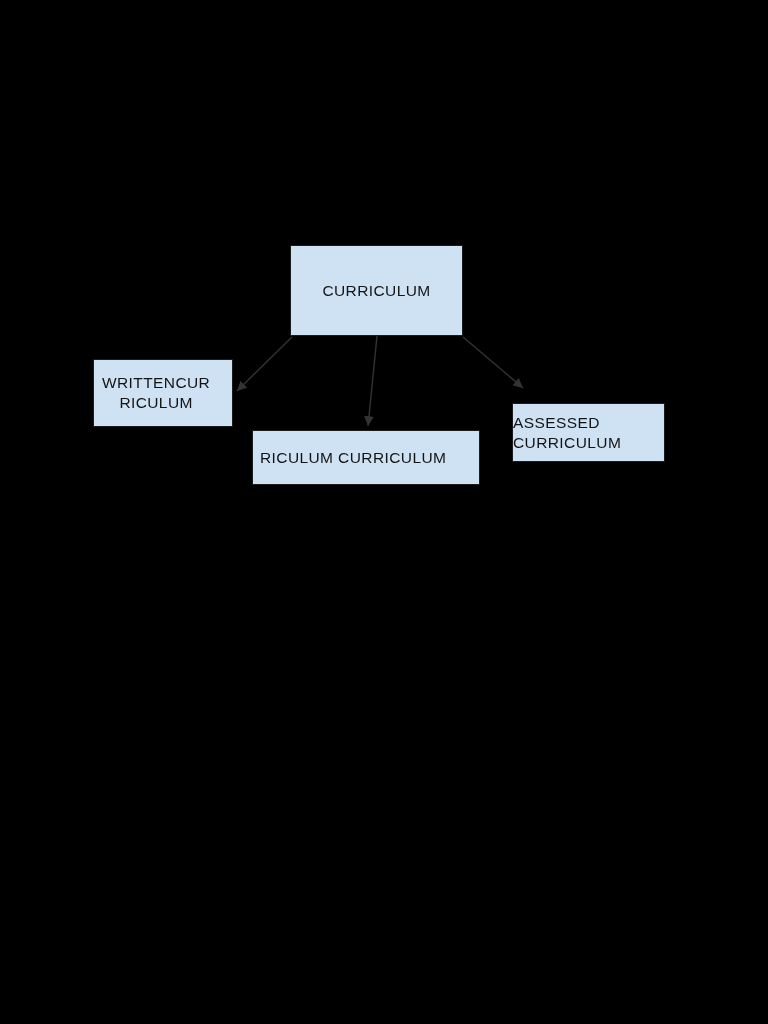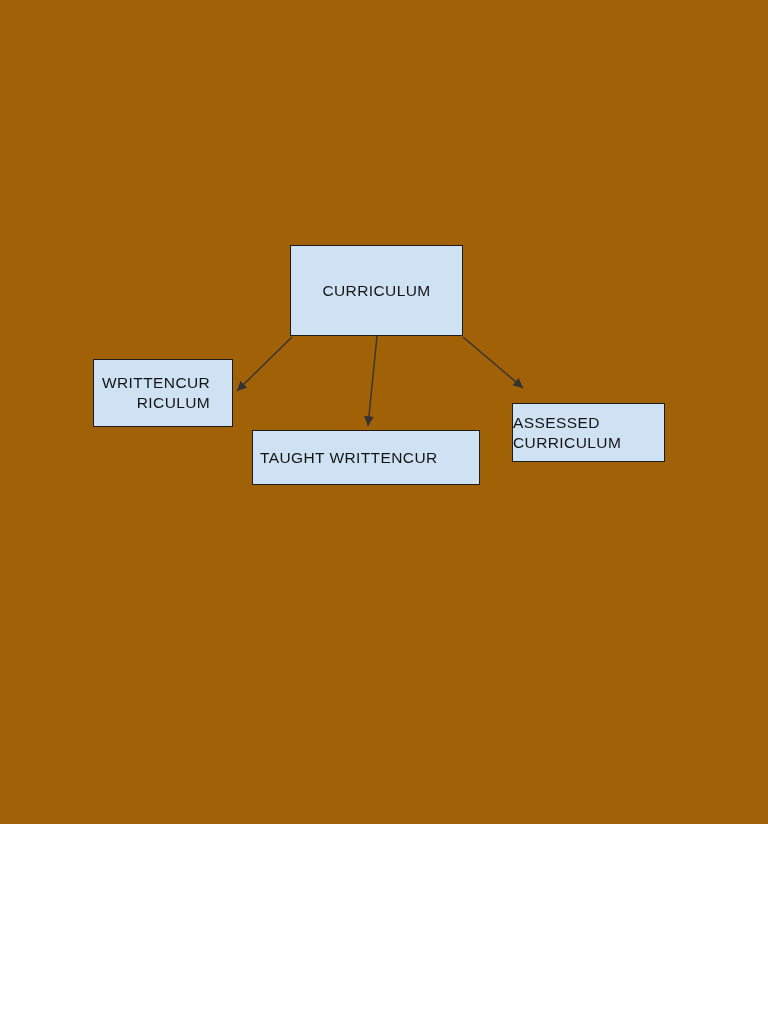--- a/index.html
+++ b/index.html
@@ -3,22 +3,22 @@
 <meta charset="utf-8">
 <style>
   html, body {
     margin: 0;
     padding: 0;
     background: #ffffff;
   }
   .page {
     position: relative;
     width: 768px;
-    height: 824px;
-    background: #a16207;
+    height: 1024px;
+    background: #000000;
     overflow: hidden;
     font-family: "Liberation Sans", "DejaVu Sans", sans-serif;
   }
   .edges {
     position: absolute;
     left: 0;
     top: 0;
     width: 768px;
     height: 1024px;
     pointer-events: none;
@@ -38,21 +38,21 @@
   }
   .node-curriculum {
     left: 290px; top: 245px; width: 173px; height: 91px;
     justify-content: center;
     text-align: center;
   }
   .node-written {
     left: 93px; top: 359px; width: 140px; height: 68px;
     justify-content: flex-start;
     padding-left: 8px;
-    text-align: right;
+    text-align: center;
   }
   .node-taught {
     left: 252px; top: 430px; width: 228px; height: 55px;
     justify-content: flex-start;
     padding-left: 7px;
     text-align: left;
   }
   .node-assessed {
     left: 512px; top: 403px; width: 153px; height: 59px;
     justify-content: flex-start;
@@ -81,18 +81,18 @@
     <line class="edge-line" x1="292" y1="337" x2="237" y2="391" marker-end="url(#arrow)"></line>
     <line class="edge-line" x1="377" y1="336" x2="368" y2="426" marker-end="url(#arrow)"></line>
     <line class="edge-line" x1="463" y1="337" x2="523" y2="388" marker-end="url(#arrow)"></line>
   </svg>
 
   <div class="node node-curriculum">CURRICULUM</div>
 
   <div class="node node-written">WRITTENCUR
 RICULUM</div>
 
-  <div class="node node-taught">TAUGHT WRITTENCUR</div>
+  <div class="node node-taught">RICULUM CURRICULUM</div>
 
   <div class="node node-assessed">ASSESSED
 CURRICULUM</div>
 
 </div>
 
 </body></html>

